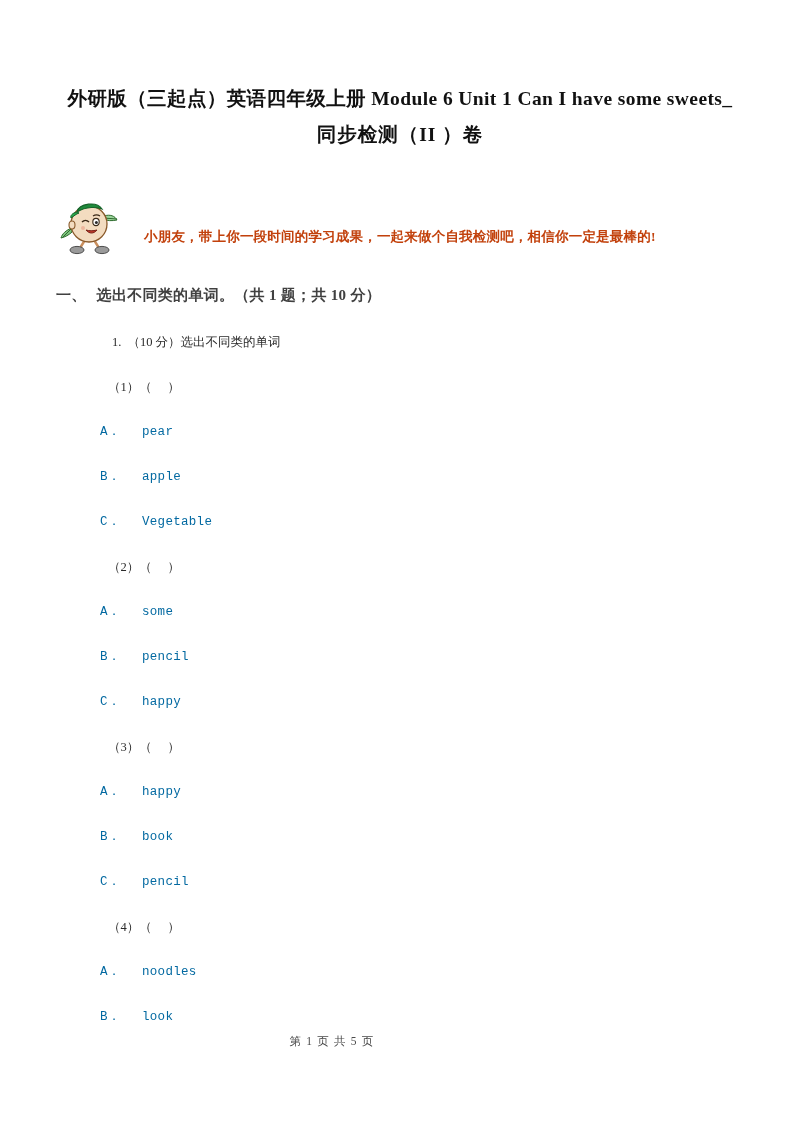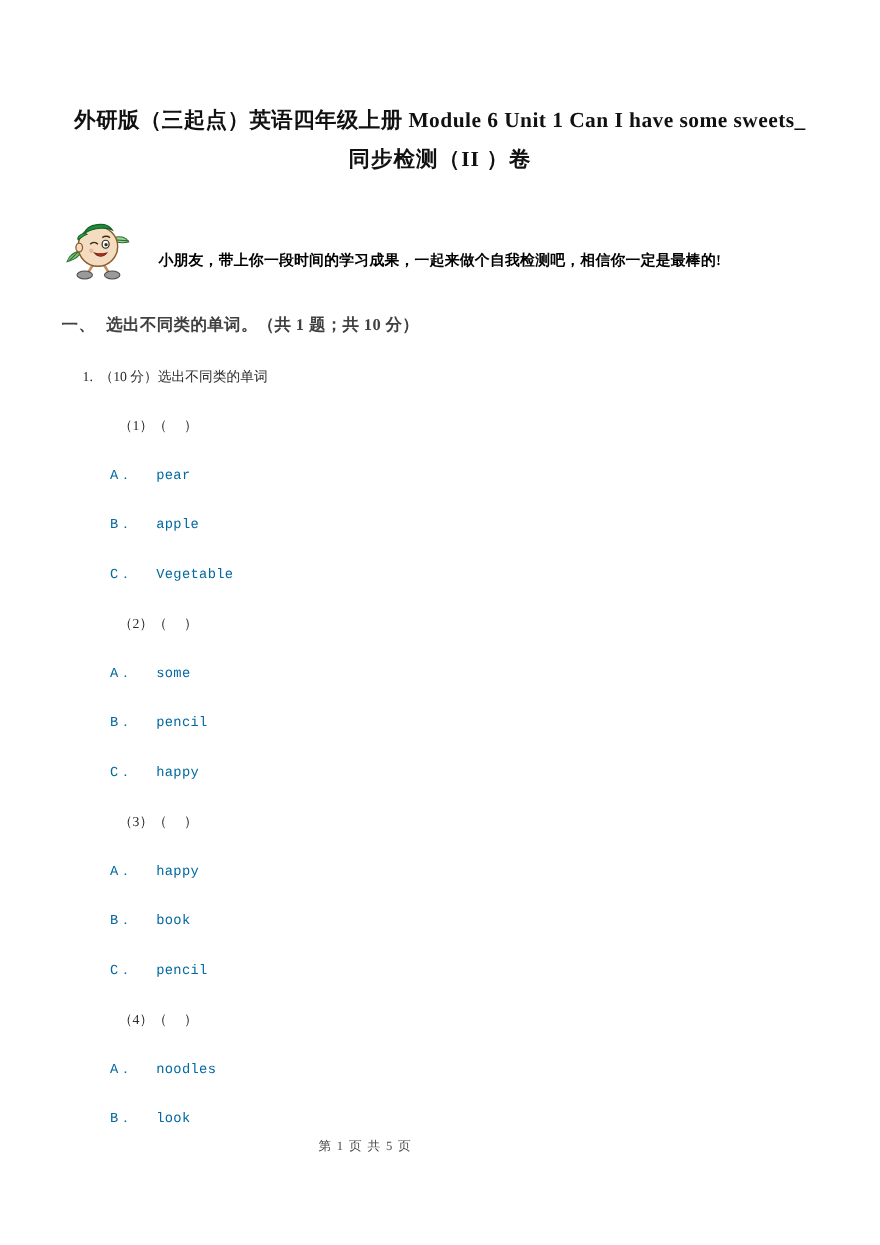--- a/index.html
+++ b/index.html
@@ -20,21 +20,21 @@
     position: relative;
     width: 800px;
     height: 1132px;
     box-sizing: border-box;
   }
 
   
   .doc-title {
     position: absolute;
     left: 50px;
-    top: 92px;
+    top: 81px;
     width: 700px;
     text-align: center;
     font-size: 19.5px;
     font-weight: bold;
     line-height: 36px;
     letter-spacing: 0.4px;
     color: #111;
   }
   .doc-title .line {
     display: block;
@@ -60,21 +60,21 @@
     height: 60px;
   }
   .intro-text {
     position: absolute;
     left: 86px;
     top: 32px;
     font-size: 13.5px;
     font-weight: bold;
     letter-spacing: 0.2px;
     white-space: nowrap;
-    color: #000000;
+    color: #c2410c;
     font-family: "Liberation Serif", "DejaVu Serif", serif;
   }
 
   
   .section-heading {
     position: absolute;
     left: 56px;
     top: 286px;
     font-size: 15px;
     font-weight: bold;
@@ -85,21 +85,21 @@
   .section-heading .sec-num { margin-right: 10px; }
 
   
   .qbody {
     position: absolute;
     left: 0;
     top: 332px;
     width: 800px;
   }
   .q-stem {
-    margin-left: 75px;
+    margin-left: 112px;
     font-size: 12.5px;
     line-height: 20px;
     height: 45px;
     color: #2a2a2a;
     white-space: nowrap;
     font-family: "Liberation Serif", "DejaVu Serif", serif;
   }
   .q-stem .qnum { margin-right: 6px; }
 
   .sub-q {

